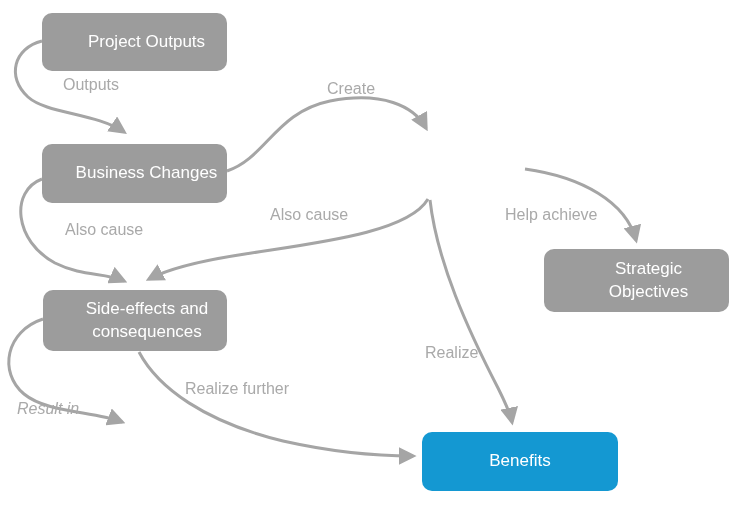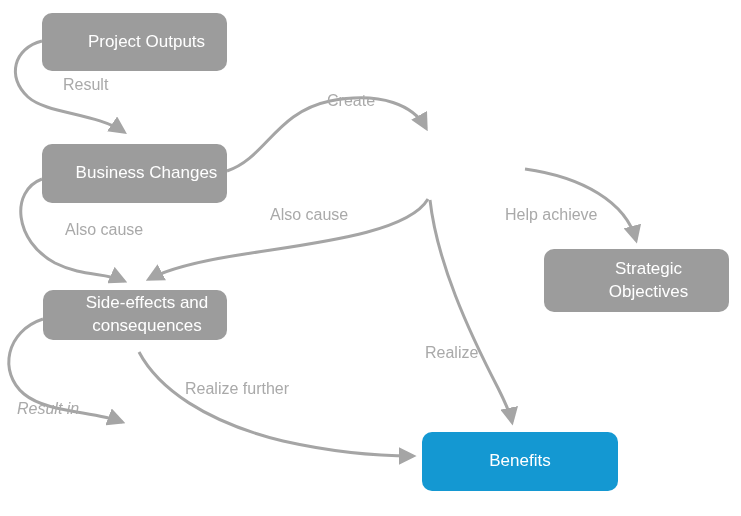--- a/index.html
+++ b/index.html
@@ -74,29 +74,29 @@
   </svg>
 
   <div class="node gray" style="left:42px; top:13px; width:185px; height:58px;">Project Outputs</div>
 
   <div class="node gray" style="left:42px; top:144px; width:185px; height:59px;">Business Changes</div>
 
 
   <div class="node gray" style="left:544px; top:249px; width:185px; height:63px;">Strategic
 Objectives</div>
 
-  <div class="node gray" style="left:43px; top:290px; width:184px; height:50px;">Side-effects and
+  <div class="node gray" style="left:43px; top:290px; width:184px; height:61px;">Side-effects and
 consequences</div>
 
 
   <div class="node blue" style="left:422px; top:432px; width:196px; height:59px;">Benefits</div>
 
-  <span class="edge-label" style="left:63px; top:76px;">Result</span>
+  <span class="edge-label" style="left:63px; top:76px;">Outputs</span>
 
-  <span class="edge-label" style="left:327px; top:92px;">Create</span>
+  <span class="edge-label" style="left:327px; top:80px;">Create</span>
 
   <span class="edge-label" style="left:65px; top:221px;">Also cause</span>
 
   <span class="edge-label" style="left:270px; top:206px;">Also cause</span>
 
   <span class="edge-label" style="left:505px; top:206px;">Help achieve</span>
 
   <span class="edge-label" style="left:17px; top:400px;font-style:italic;">Result in</span>
 
   <span class="edge-label" style="left:185px; top:380px;">Realize further</span>

